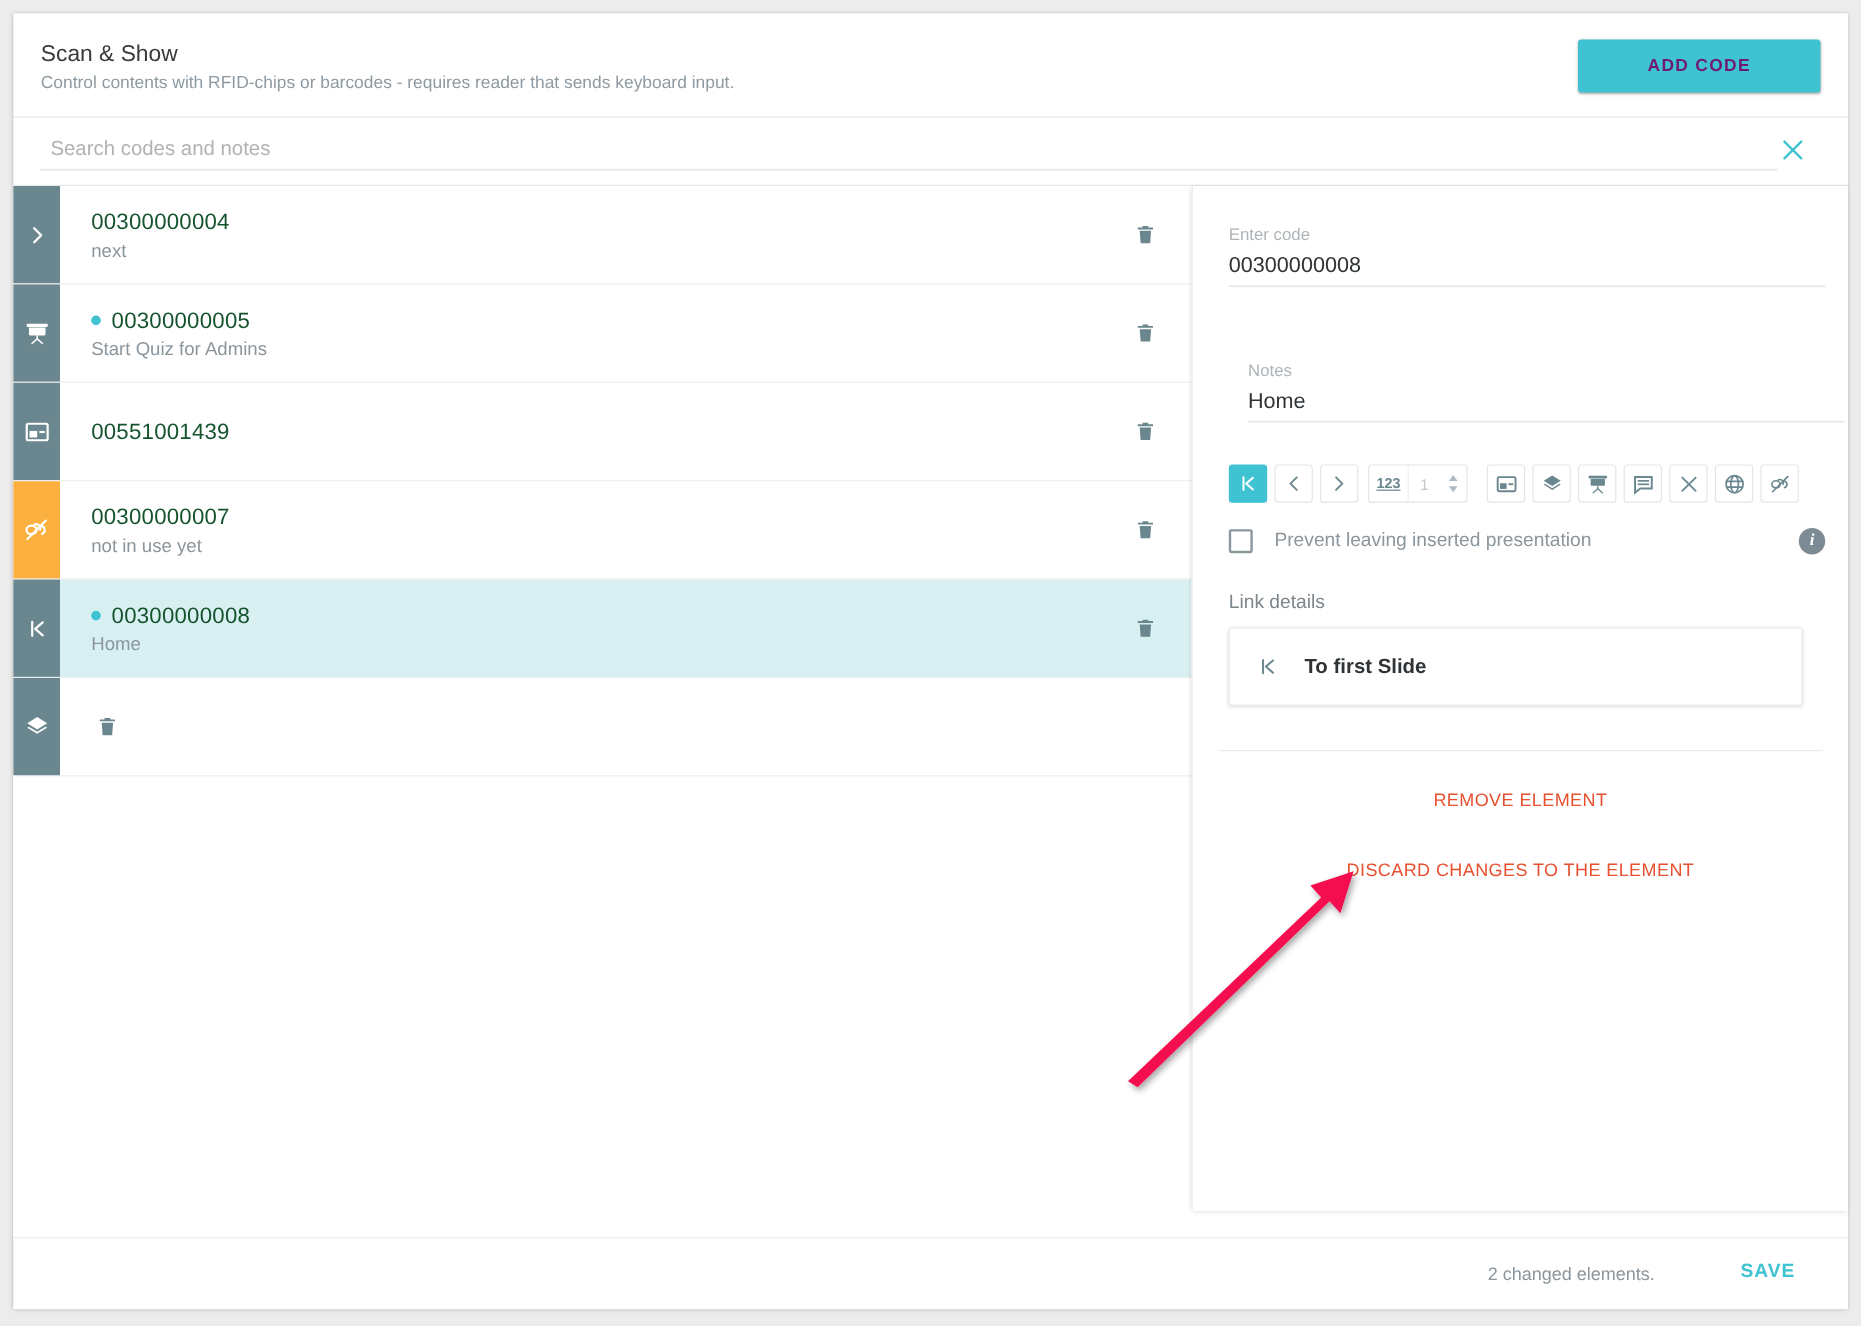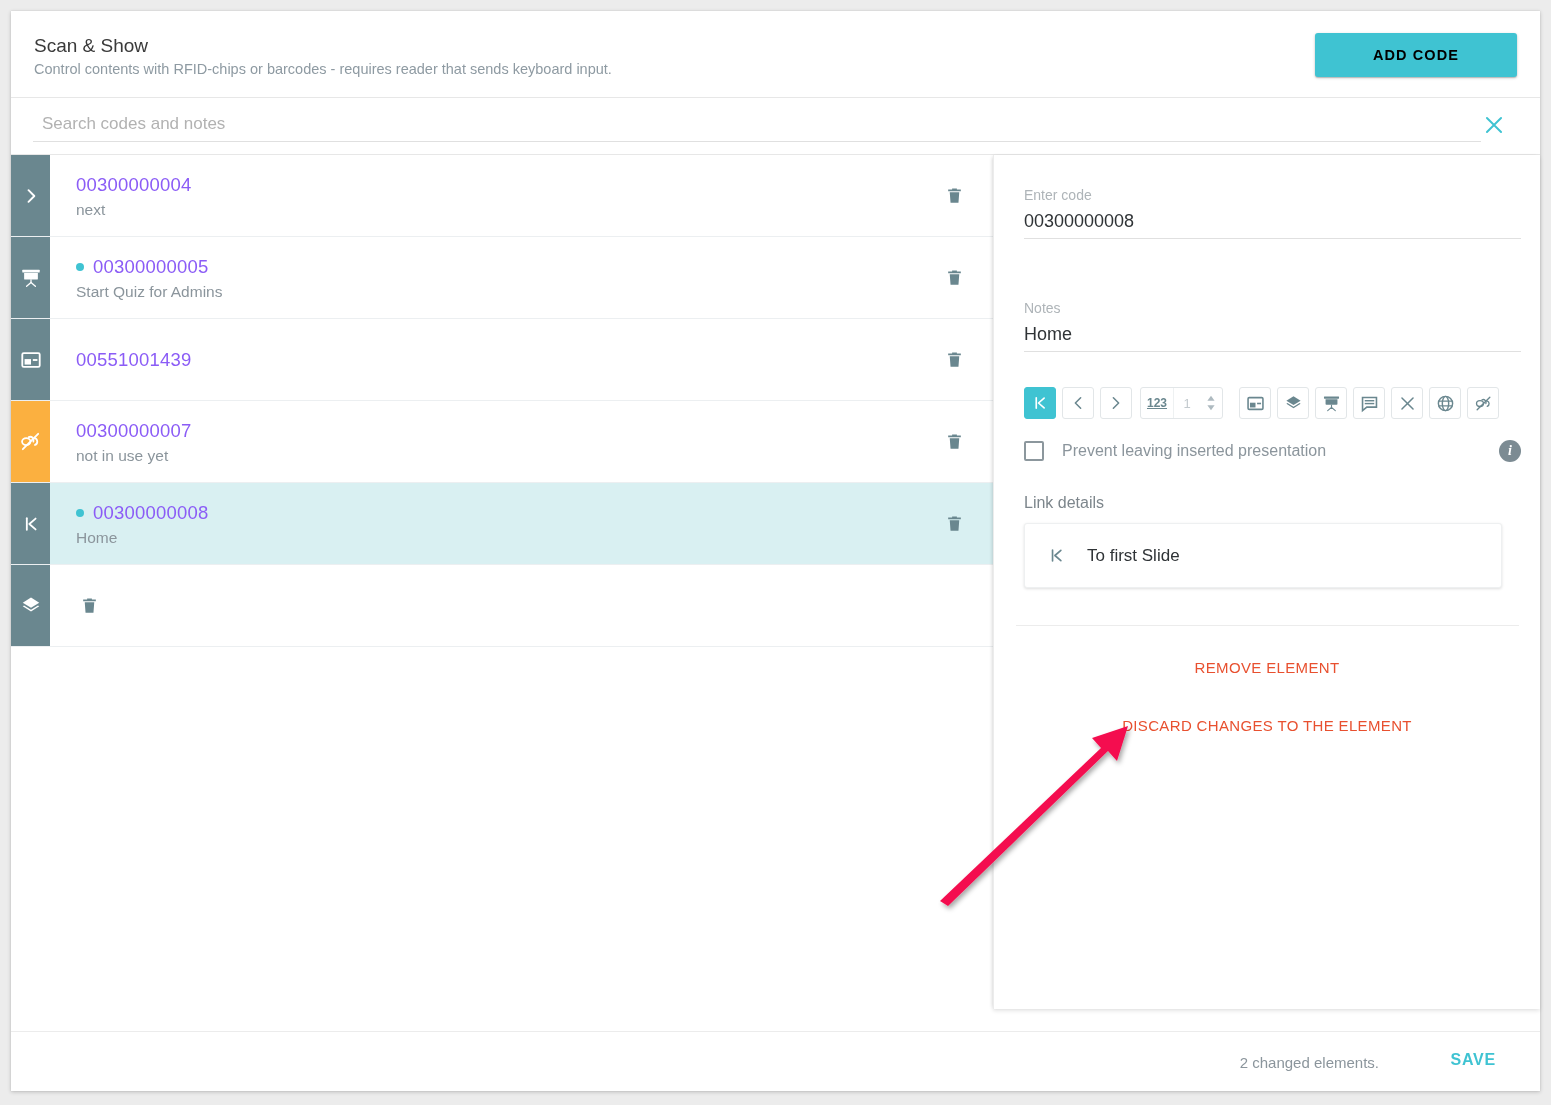--- a/index.html
+++ b/index.html
@@ -31,21 +31,21 @@
   }
   .header-sub {
     position: absolute; left: 23px; top: 50px;
     font-size: 14.5px; color: #8e9aa2; font-weight: 400;
   }
   .add-code-btn {
     position: absolute; right: 23px; top: 22px;
     width: 202px; height: 44px;
     background: #3fc3d2;
     border: none; border-radius: 3px;
-    color: #000000; font-size: 14.5px; font-weight: 700;
+    color: #701a75; font-size: 14.5px; font-weight: 700;
     letter-spacing: 1.1px;
     font-family: "Liberation Sans", sans-serif;
     cursor: pointer;
     box-shadow: 0 1px 3px rgba(0,0,0,.22), 0 1px 1px rgba(0,0,0,.14);
   }
 
   
   .searchbar {
     position: relative;
     height: 57px;
@@ -100,21 +100,21 @@
     flex: 1 1 auto;
     padding-left: 26px;
     display: flex; flex-direction: column; justify-content: center;
   }
   .row-code-line { display: flex; align-items: center; height: 25px; }
   .dot {
     width: 8px; height: 8px; border-radius: 50%;
     background: #3fc3d2; margin-right: 9px; flex: 0 0 8px;
   }
   .row-code {
-    font-size: 18.5px; color: #8b5cf6; font-weight: 400; letter-spacing: .2px;
+    font-size: 18.5px; color: #14532d; font-weight: 400; letter-spacing: .2px;
   }
   .row-note {
     font-size: 15.5px; color: #8b959c; margin-top: 4px;
   }
   .row-delete {
     width: 78px; flex: 0 0 78px;
     display: flex; align-items: center; justify-content: center;
     cursor: pointer;
   }
 
@@ -212,21 +212,21 @@
     border: 1px solid #eef0f1; border-radius: 3px;
     box-shadow: 0 1px 3px rgba(0,0,0,.13);
     display: flex; align-items: center;
     cursor: pointer;
   }
   .link-card .lc-icon {
     width: 62px; display: flex; align-items: center; justify-content: center;
     color: #6a878f;
   }
   .link-card .lc-text {
-    font-size: 17px; color: #2f3336; font-weight: 400;
+    font-size: 17px; color: #2f3336; font-weight: 700;
   }
 
   .panel-divider {
     position: absolute; left: 22px; top: 470px;
     width: 503px; height: 1px; background: #ececec;
   }
 
   .danger-link {
     position: absolute; width: 100%; text-align: center;
     color: #e8502f; font-size: 15px; font-weight: 400;
@@ -408,21 +408,21 @@
 
     </div>
 
     <div class="details-panel">
 
       <div class="field-group" style="left:30px; top:32px;">
         <div class="field-label">Enter code</div>
         <input class="field-value" type="text" value="00300000008" style="">
       </div>
 
-      <div class="field-group" style="left:30px; top:145px;">
+      <div class="field-group" style="left:46px; top:145px;">
         <div class="field-label">Notes</div>
         <input class="field-value" type="text" value="Home" style="">
       </div>
 
       <div class="icon-toolbar">
         <div class="tbtn active">
           <svg width="18" height="18" viewBox="0 0 24 24">
               <path d="M7 5V19" stroke="currentColor" stroke-width="2.2" stroke-linecap="round"></path>
               <path d="M17.5 5.5 L10 12 L17.5 18.5" stroke="currentColor" stroke-width="2.2" fill="none" stroke-linecap="round" stroke-linejoin="round"></path>
             </svg>

